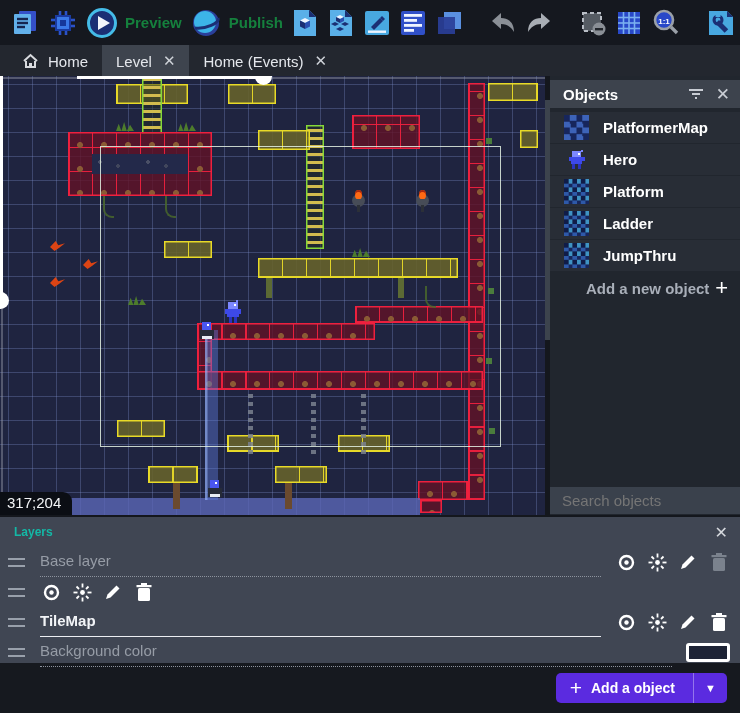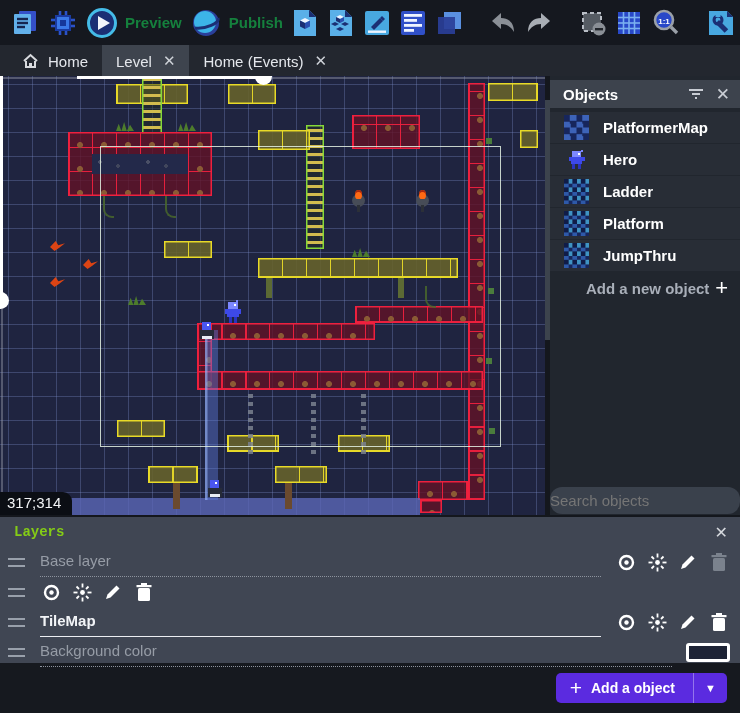--- a/index.html
+++ b/index.html
@@ -90,27 +90,27 @@
   .obj-list { margin-top:4px; }
   .obj-item { height:31px; margin-bottom:1px; background:#282d36; display:flex; align-items:center; gap:14px; padding-left:14px; cursor:pointer; }
   .obj-item .label { font-size:15px; font-weight:bold; color:#fff; }
   .thumb { width:25px; height:25px; flex:none; }
   .thumb-map { background-image:conic-gradient(#3d63b8 25%, #17265c 0 50%, #3d63b8 0 75%, #17265c 0); background-size:12.5px 12.5px; }
   .thumb-tiles { background-image:conic-gradient(#3f93c4 25%, #17265c 0 50%, #2e59a8 0 75%, #101c48 0); background-size:8.4px 8.4px; }
   .thumb-hero { display:flex; align-items:center; justify-content:center; }
   .obj-add { height:32px; display:flex; align-items:center; padding:0 12px 0 36px; color:#a9afb9; font-size:15px; font-weight:bold; cursor:pointer; }
   .obj-add .plus { margin-left:auto; color:#fff; font-size:22px; font-weight:normal; line-height:1; }
   .obj-spacer { flex:1; }
-  .obj-search { height:27px; margin:0 0 1px 0; background:#3a414c; display:flex; align-items:center; padding:0 9px 0 0;border-radius:12px; }
+  .obj-search { height:27px; margin:0 0 1px 0; background:#3a414c; display:flex; align-items:center; padding:0 9px 0 12px; }
   .obj-search input { flex:1; background:transparent; border:none; outline:none; color:#9aa2ac; font-size:15px; font-family:inherit; }
 
   
   .layers { height:148px; background:#404653; border-top:2px solid #14171d; }
   .layers-header { height:30px; display:flex; align-items:center; padding:0 12px 0 14px; }
-  .layers-title { font-size:14px; font-weight:bold; color:#84cc16; flex:1;font-family:Liberation Mono, monospace; }
+  .layers-title { font-size:12px; font-weight:bold; color:#14b8a6; flex:1; }
   .layers-close { color:#d6d9de; font-size:16px; cursor:pointer; }
   .lrow { height:30px; display:flex; align-items:center; padding:0 10px 0 8px; }
   .lhandle { width:17px; height:9px; border-top:2px solid #99a0ab; border-bottom:2px solid #99a0ab; margin-right:15px; flex:none; cursor:grab; }
   .lname { flex:1; align-self:stretch; display:flex; align-items:center; margin-right:14px; border-bottom:1px solid #eceef2; }
   .lrow.inactive .lname { border-bottom:1px dotted #8d939e; }
   .lname span { font-size:15px; font-weight:bold; color:#f2f4f7; padding-bottom:2px; }
   .lrow.inactive .lname span { color:#969ca6; font-weight:normal; }
   .licons { display:flex; align-items:center; gap:9px; }
   .licon { width:22px; height:22px; display:flex; align-items:center; justify-content:center; cursor:pointer; color:#fff; }
   .licon.disabled { color:#7b828d; cursor:default; }
@@ -421,21 +421,21 @@
           <div class="s s-vine" style="left: 165px; top: 120px;"></div>
           <div class="s s-vine" style="left: 425px; top: 210px;"></div>
         </div>
       <div class="selection" id="selection" style="left: 100px; top: 70px; width: 401px; height: 301px;"></div>
       <div class="sb-top-track"></div>
       <div class="sb-top-active"></div>
       <div class="sb-top-handle"></div>
       <div class="sb-left-active"></div>
       <div class="sb-left-track"></div>
       <div class="sb-left-handle"></div>
-      <div class="coords">317;314</div>
+      <div class="coords">317;204</div>
     </div>
 
     <div class="vstrip">
         <div class="vthumb"></div>
       </div>
 
     <aside class="objects">
       <div class="obj-header">
         <span class="obj-title">Objects</span>
         <span class="obj-hicon">
@@ -464,25 +464,25 @@
                 <rect x="0" y="7" width="2" height="4" fill="#3d49e8"></rect>
                 <rect x="13" y="7" width="3" height="4" fill="#3d49e8"></rect>
                 <rect x="3" y="14" width="3" height="5" fill="#2a34c0"></rect>
                 <rect x="9" y="14" width="3" height="5" fill="#2a34c0"></rect>
               </svg>
             </div>
             <span class="label">Hero</span>
           </div>
           <div class="obj-item">
             <div class="thumb thumb-tiles"></div>
-            <span class="label">Ladder</span>
+            <span class="label">Platform</span>
           </div>
           <div class="obj-item">
             <div class="thumb thumb-tiles"></div>
-            <span class="label">Platform</span>
+            <span class="label">Ladder</span>
           </div>
           <div class="obj-item">
             <div class="thumb thumb-tiles"></div>
             <span class="label">JumpThru</span>
           </div>
         </div>
       <div class="obj-add">
         <span>Add a new object</span>
         <span class="plus">+</span>
       </div>

